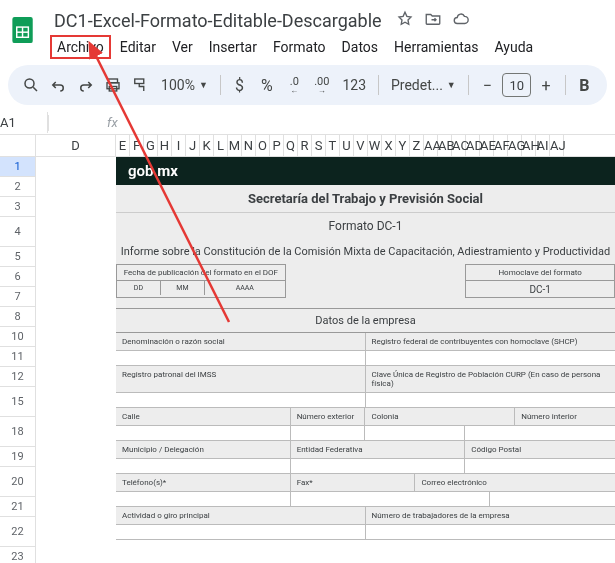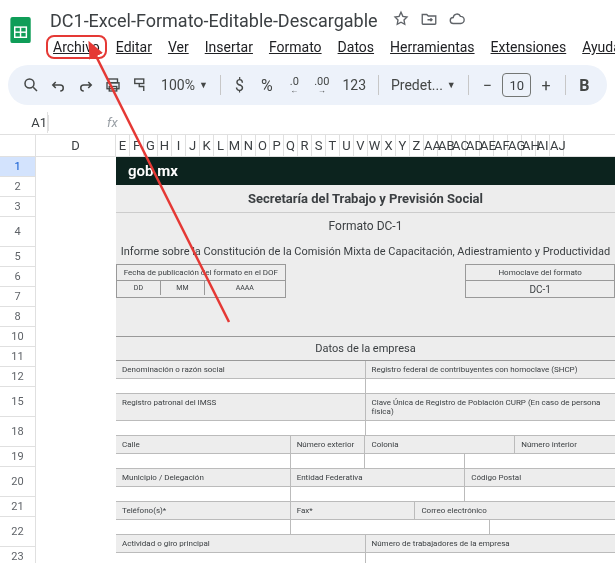--- a/index.html
+++ b/index.html
@@ -8,34 +8,34 @@
 
 .header { padding: 8px 0 0 6px; display: flex; align-items: flex-start; gap: 8px; }
 .logo { width: 36px; height: 36px; display: flex; align-items: center; justify-content: center; margin-top: 4px; }
 .title-area { flex: 1; }
 .title-row { display: flex; align-items: center; gap: 10px; }
 .doc-title { font-size: 18px; color: #3c4043; padding: 2px 4px; }
 .title-icons { display: flex; gap: 10px; color: #5f6368; }
 .title-icons span { cursor: pointer; }
 
 .menubar { display: flex; gap: 2px; margin-top: 2px; font-size: 14px; color: #202124; }
-.menu-item { padding: 4px 7px; border-radius: 8px; cursor: pointer; text-decoration: underline; }
+.menu-item { padding: 4px 7px; border-radius: 0; cursor: pointer; }
 .menu-item.highlighted { border: 2px solid #e53935; padding: 2px 5px; }
 
 
 .toolbar { display: flex; align-items: center; gap: 2px; padding: 6px 10px; margin: 6px 8px 0 8px; background: #edf2fa; border-radius: 24px; height: 40px; }
 .tb-btn { width: 28px; height: 28px; display: flex; align-items: center; justify-content: center; border-radius: 4px; cursor: pointer; color: #444746; font-size: 16px; }
 .tb-sep { width: 1px; height: 20px; background: #c7c7c7; margin: 0 4px; }
 .tb-text { padding: 0 6px; font-size: 14px; color: #444746; cursor: pointer; display: flex; align-items: center; gap: 2px; }
 .font-size-box { border: 1px solid #747775; border-radius: 4px; width: 32px; height: 24px; text-align: center; font-size: 13px; display: flex; align-items: center; justify-content: center; }
 .caret { font-size: 9px; margin-left: 2px; }
 
 
 .formula-bar { display: flex; align-items: center; border-bottom: 1px solid #e0e0e0; height: 24px; margin-top: 6px; }
-.name-box { width: 48px; text-align: right; font-size: 13px; color: #3c4043; border-right: 1px solid #e0e0e0; padding: 3px 0; }
+.name-box { width: 48px; text-align: left; font-size: 13px; color: #3c4043; border-right: 1px solid #e0e0e0; padding: 3px 0; }
 .fx-label { padding: 0 10px; color: #9aa0a6; font-style: italic; font-size: 13px; margin-left: 48px; }
 .fx-input { flex: 1; border: none; outline: none; font-size: 13px; padding: 2px; }
 
 
 .grid-wrap { display: flex; height: 460px; }
 .col-h { border-right: 1px solid #e0e0e0; text-align: center; padding: 3px 0; }
 .col-h.narrow { width: 14px; }
 
 .row-headers { width: 36px; background: #fff; }
 .row-h { border-right: 1px solid #e0e0e0; border-bottom: 1px solid #e0e0e0; text-align: center; font-size: 11px; color: #5f6368; height: 20px; line-height: 20px; }
@@ -53,21 +53,21 @@
 .section { text-align: center; padding: 6px 4px; font-size: 12px; }
 .section.title1 { font-weight: 700; font-size: 13px; background: #ededed; border-bottom: 1px solid #ccc; }
 .section.title2 { font-weight: 400; font-size: 12px; }
 .section.subtitle { font-size: 11px; }
 
 .row2 { display: flex; font-size: 9px; }
 .box { border: 1px solid #999; background: #ededed; }
 .box-header { text-align: center; padding: 3px; font-size: 8px; }
 .box-body { text-align: center; padding: 3px; font-size: 10px; border-top: 1px solid #999; }
 
-.datos-header { background: #ededed; text-align: center; padding: 5px; font-size: 11px; border-top: 1px solid #999; border-bottom: 1px solid #999; margin-top: 28px; }
+.datos-header { background: #ededed; text-align: center; padding: 5px; font-size: 11px; border-top: 1px solid #999; border-bottom: 1px solid #999; }
 
 .field-row { display: flex; font-size: 8px; border-bottom: 1px solid #bbb; }
 .field-cell { padding: 4px 6px; border-right: 1px solid #bbb; background: #ededed; }
 .field-cell:last-child { border-right: none; }
 .field-label { background: #ededed; }
 .field-input { background: #fff; height: 14px; }
 
 
 .arrow-svg { position: absolute; left: 0; top: 0; pointer-events: none; z-index: 100; }
 
@@ -107,21 +107,20 @@
       </div>
     </div>
     <div class="menubar">
       <div class="menu-item highlighted">Archivo</div>
       <div class="menu-item">Editar</div>
       <div class="menu-item">Ver</div>
       <div class="menu-item">Insertar</div>
       <div class="menu-item">Formato</div>
       <div class="menu-item">Datos</div>
       <div class="menu-item">Herramientas</div>
-      <div class="menu-item">Extensiones</div>
       <div class="menu-item">Ayuda</div>
     </div>
   </div>
 </div>
 
 <div class="toolbar">
   <div class="tb-btn">
       <svg class="icon" viewBox="0 0 24 24">
         <circle cx="10" cy="10" r="6" fill="none" stroke="#444746" stroke-width="2"></circle>
         <line x1="15" y1="15" x2="20" y2="20" stroke="#444746" stroke-width="2"></line>

